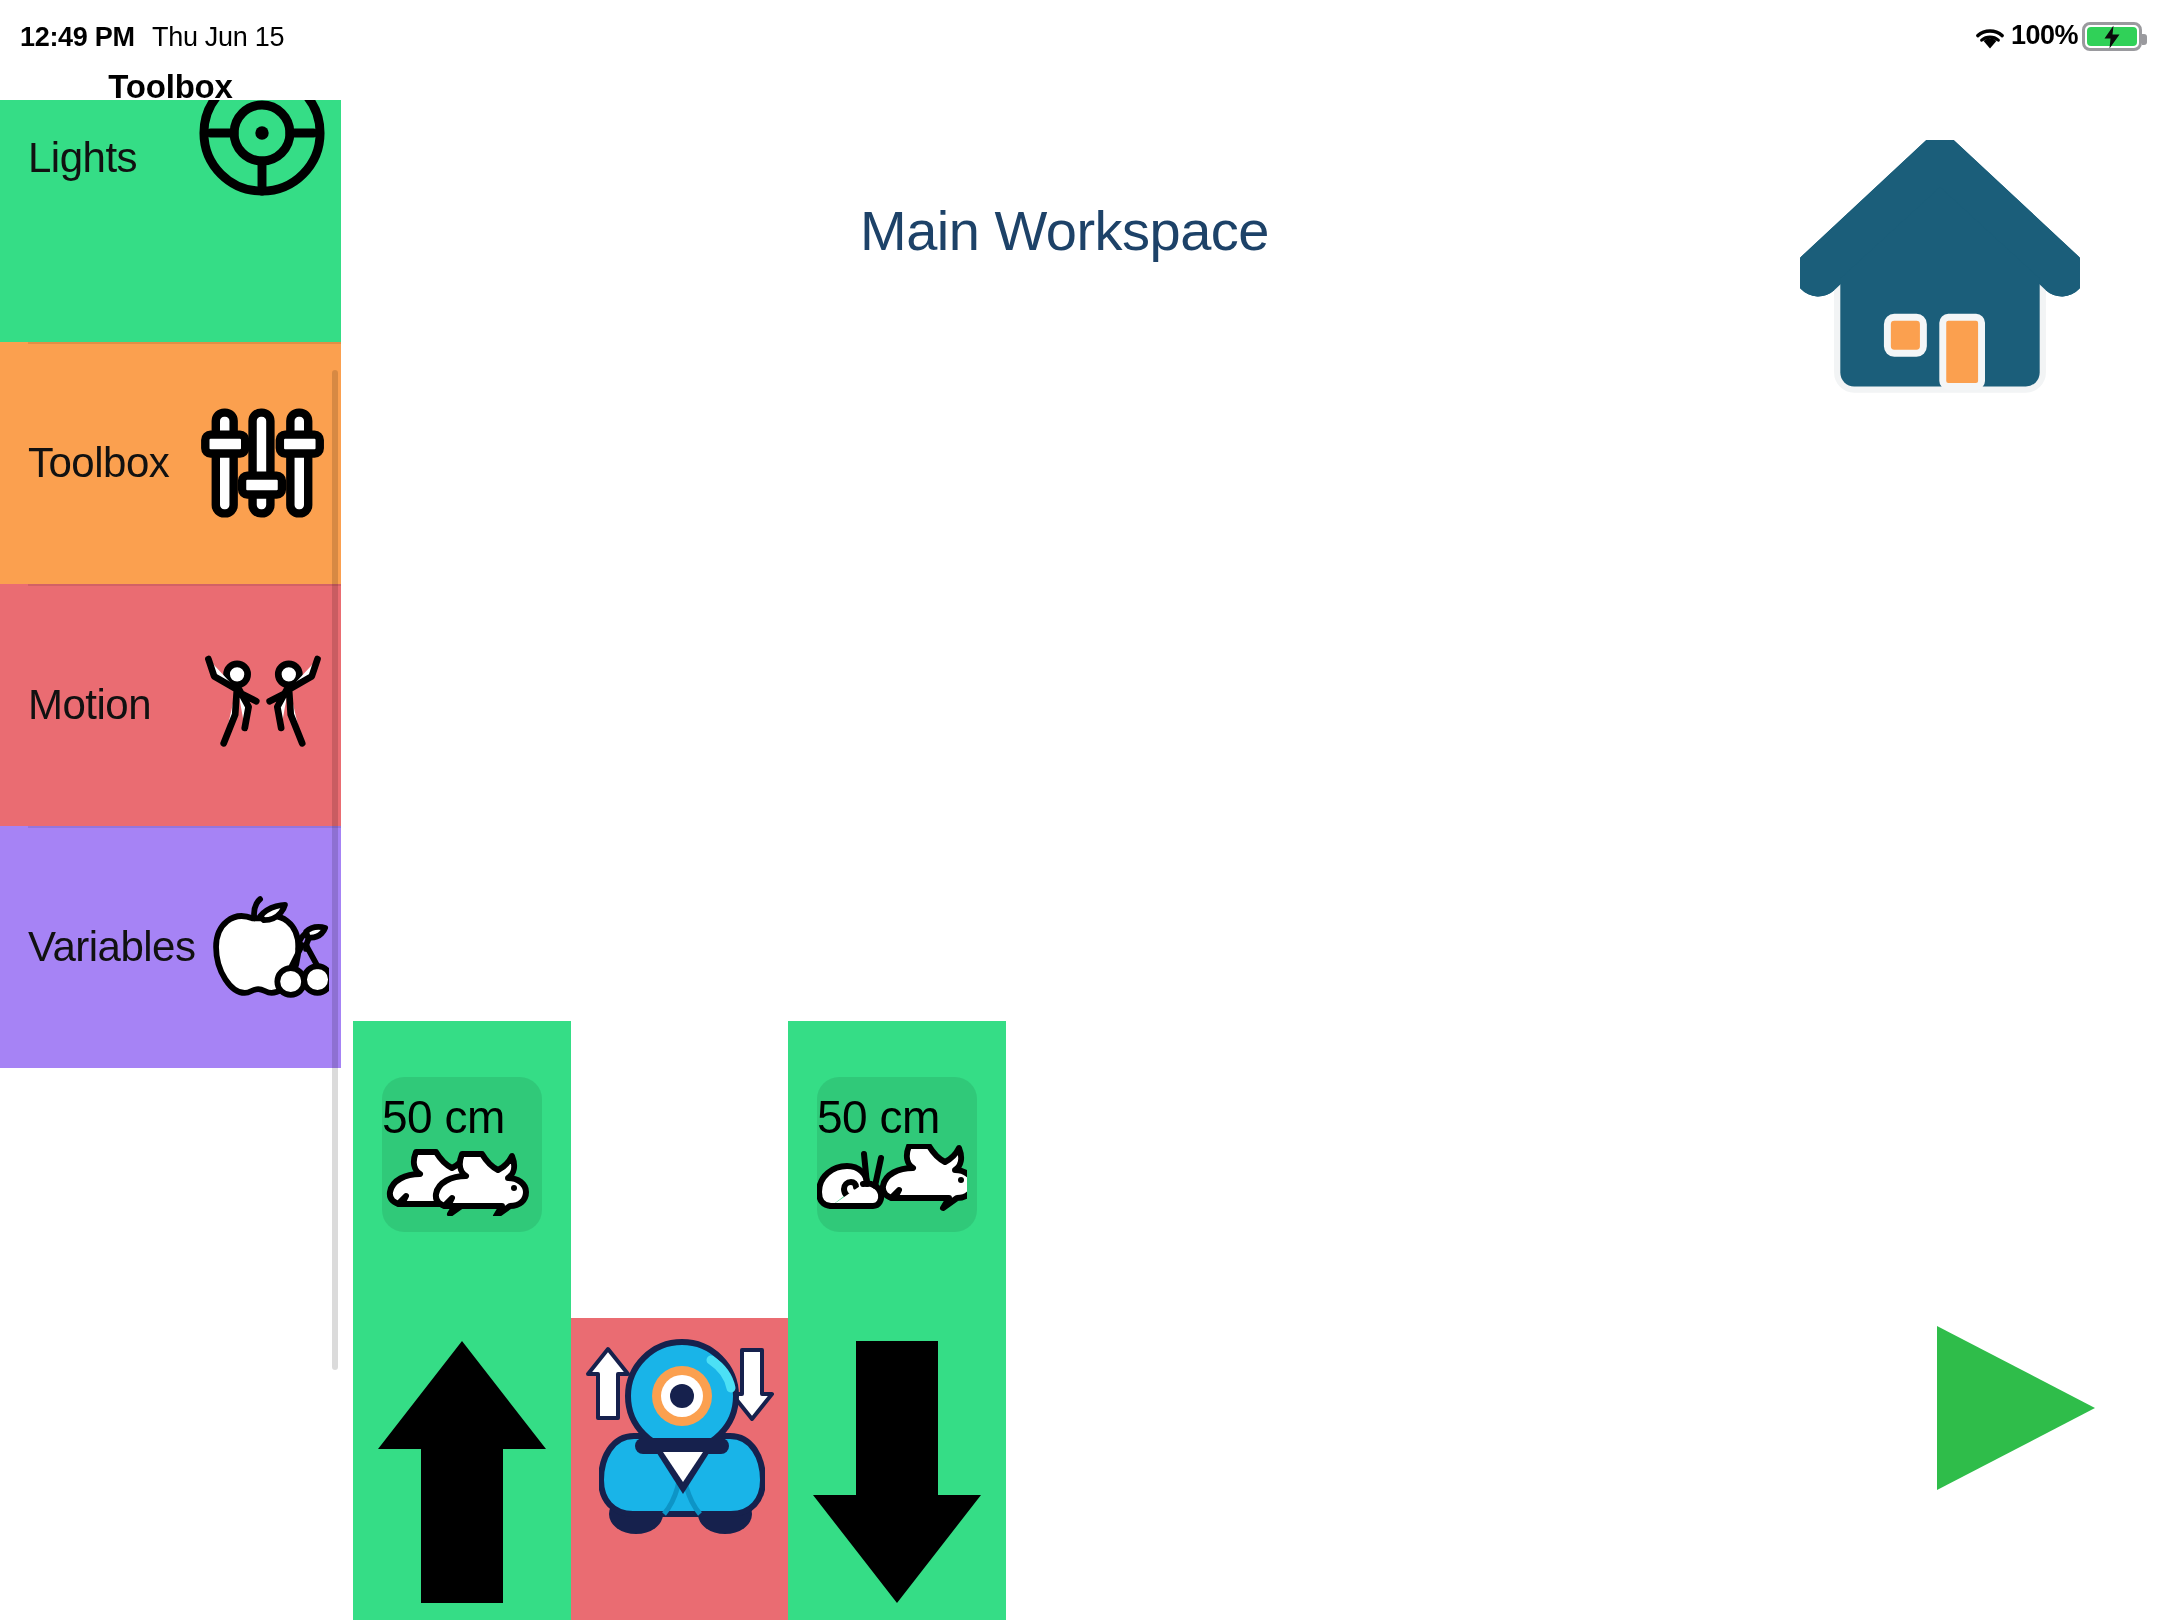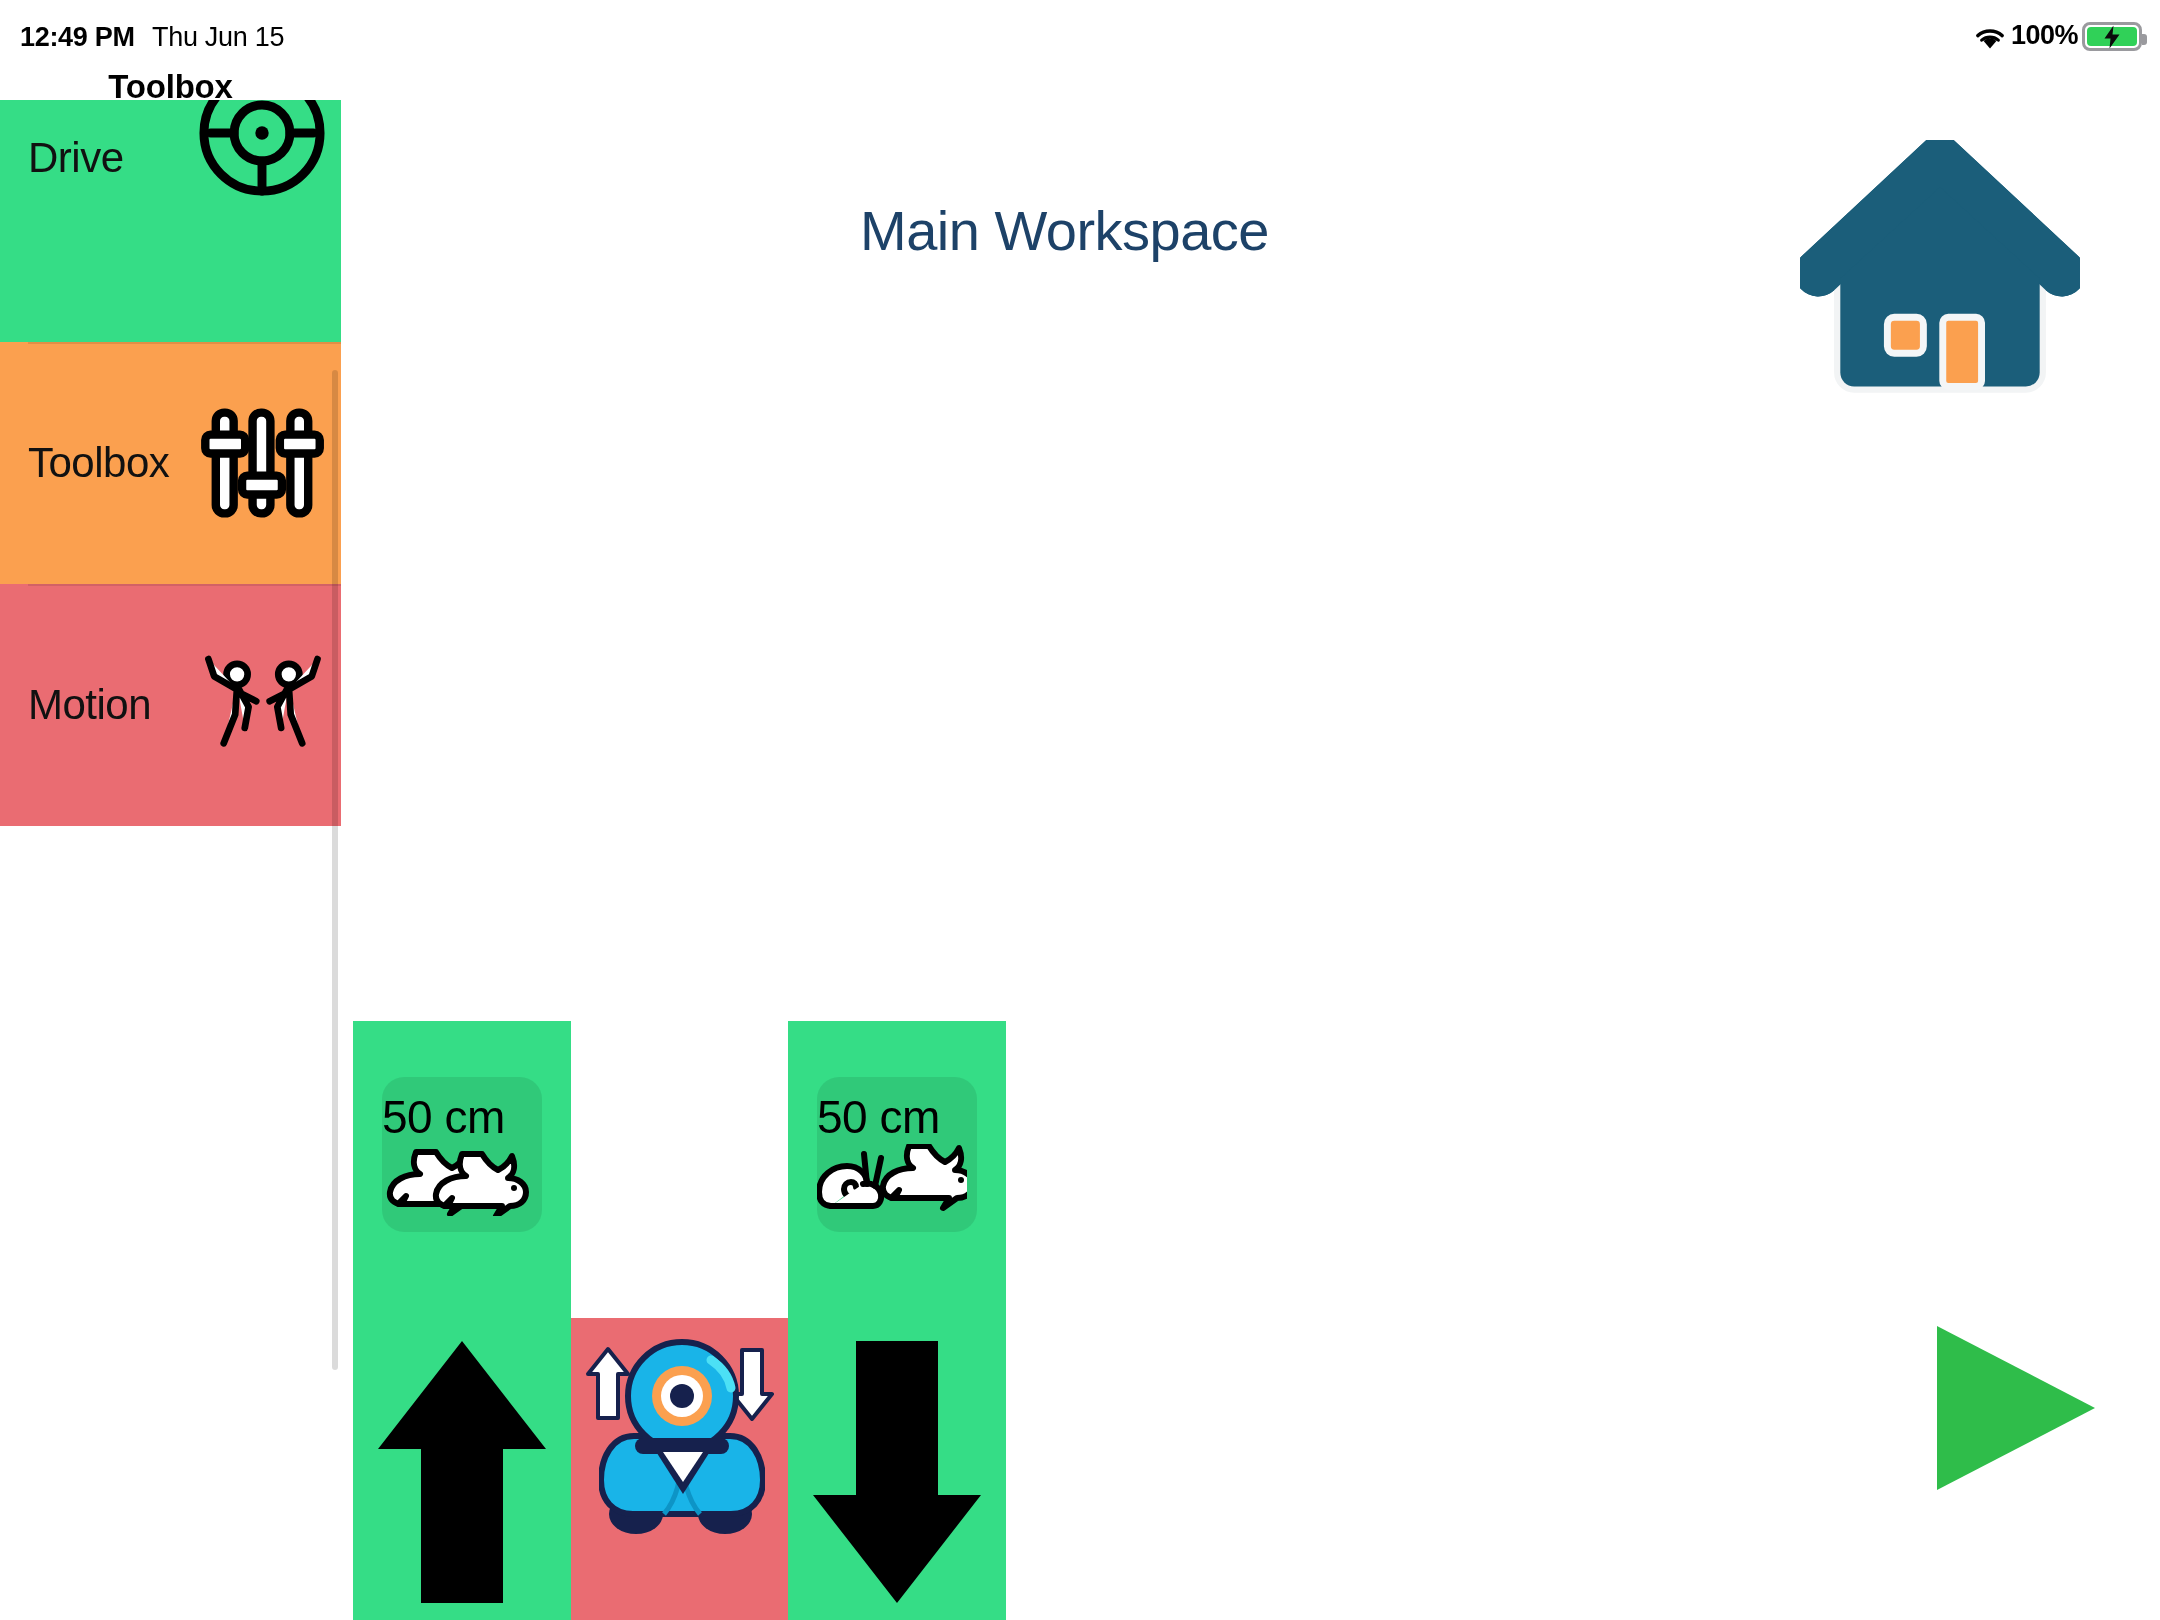--- a/index.html
+++ b/index.html
@@ -128,21 +128,21 @@
         </div>
       </div>
     </div>
   </div>
 
   <div class="toolbox-title">Toolbox</div>
 
   <div class="sidebar">
 
     <div class="cat" style="background:#35dd86">
-      <span class="cat-label">Drive</span>
+      <span class="cat-label">Lights</span>
       <span class="cat-icon">
         <svg viewBox="0 0 120 120" width="134" height="134">
           <circle cx="60" cy="60" r="52" fill="none" stroke="#000" stroke-width="8"></circle>
           <circle cx="60" cy="60" r="25" fill="none" stroke="#000" stroke-width="8"></circle>
           <circle cx="60" cy="60" r="6" fill="#000"></circle>
           <path d="M35 60 H14 M85 60 H106 M60 85 V112" stroke="#000" stroke-width="8" stroke-linecap="round"></path>
         </svg>
       </span>
     </div>
 
@@ -172,20 +172,38 @@
           <g fill="#fff" stroke="#000" stroke-width="7" stroke-linecap="round" stroke-linejoin="round">
             <circle cx="44" cy="28" r="11"></circle>
             <path d="M44 40 L42 70 L30 100 M44 40 L56 62 L52 84 M44 44 L20 30 L14 12 M44 46 L64 56"></path>
             <circle cx="98" cy="28" r="11"></circle>
             <path d="M98 40 L100 70 L112 100 M98 40 L86 62 L90 84 M98 44 L122 30 L128 12 M98 46 L78 56"></path>
           </g>
         </svg>
       </span>
     </div>
 
+    <div class="cat" style="background:#a683f5">
+      <span class="cat-sep"></span>
+      <span class="cat-label">Variables</span>
+      <span class="cat-icon">
+        <svg viewBox="0 0 140 120" width="140" height="120">
+          <g fill="#fff" stroke="#000" stroke-width="6" stroke-linejoin="round">
+            <path d="M60 30 c-20 -8 -38 6 -38 30 c0 26 16 48 30 48 c6 0 8 -4 14 -4 c6 0 8 4 14 4 c14 0 28 -22 28 -48 c0 -24 -18 -38 -38 -30 Z"></path>
+            <path d="M62 30 c-2 -14 6 -20 6 -20" fill="none" stroke-linecap="round"></path>
+            <path d="M68 28 c10 -12 26 -12 26 -12 c0 0 -4 16 -22 16 Z"></path>
+            <path d="M108 62 c0 -14 10 -20 18 -18 c-6 4 -10 10 -10 18" fill="none" stroke-linecap="round"></path>
+            <path d="M116 44 c8 -8 20 -4 20 -4 c0 0 -4 12 -18 10 Z"></path>
+            <circle cx="100" cy="96" r="14"></circle>
+            <circle cx="128" cy="94" r="14"></circle>
+            <path d="M100 82 L112 58 M128 80 L116 58" fill="none" stroke-linecap="round"></path>
+          </g>
+        </svg>
+      </span>
+    </div>
 
     <div class="scrollbar"></div>
   </div>
 
   <div class="ws-title">Main Workspace</div>
 
   <div class="home-btn">
     <svg viewBox="0 0 200 195" width="280" height="270">
       <g stroke="#f2f4f5" stroke-width="9" stroke-linejoin="round" stroke-linecap="round">
         <path d="M12 96 L100 14 L188 96" fill="none" stroke="#1b5e7a" stroke-width="34" stroke-linecap="round"></path>

